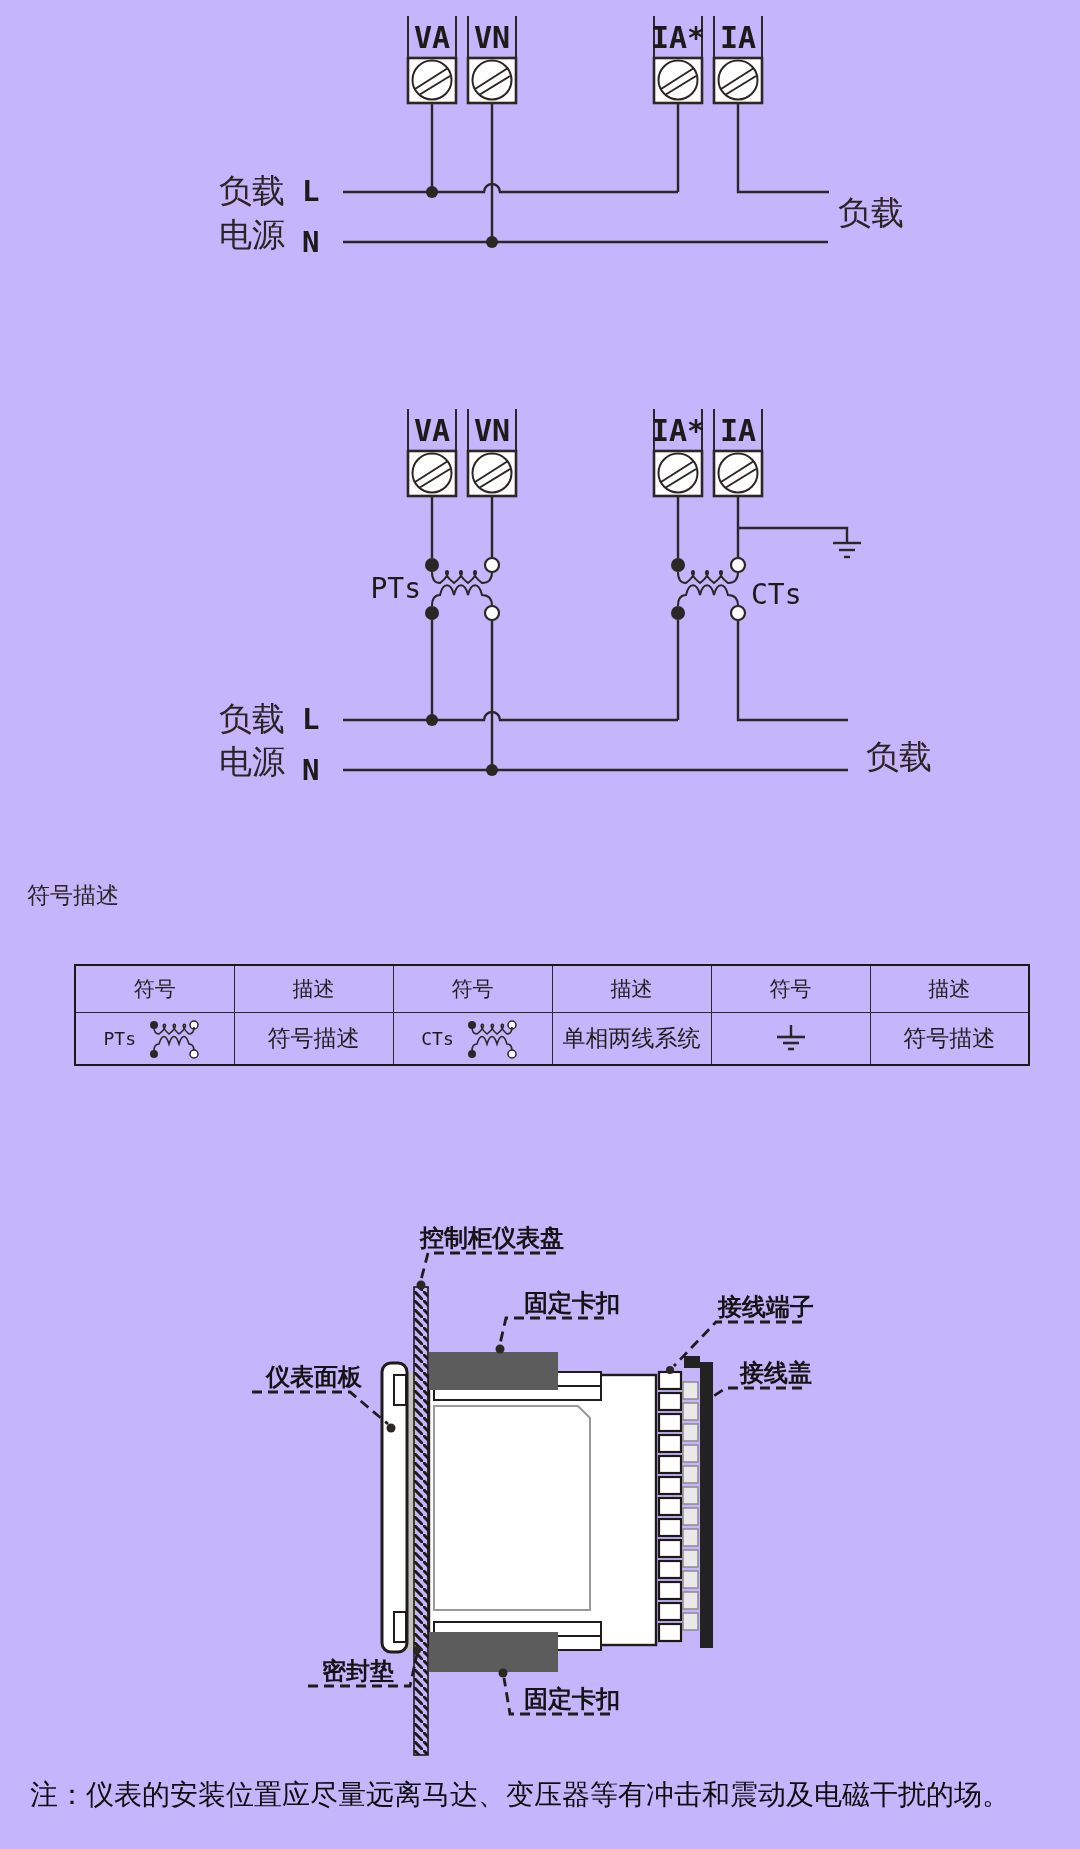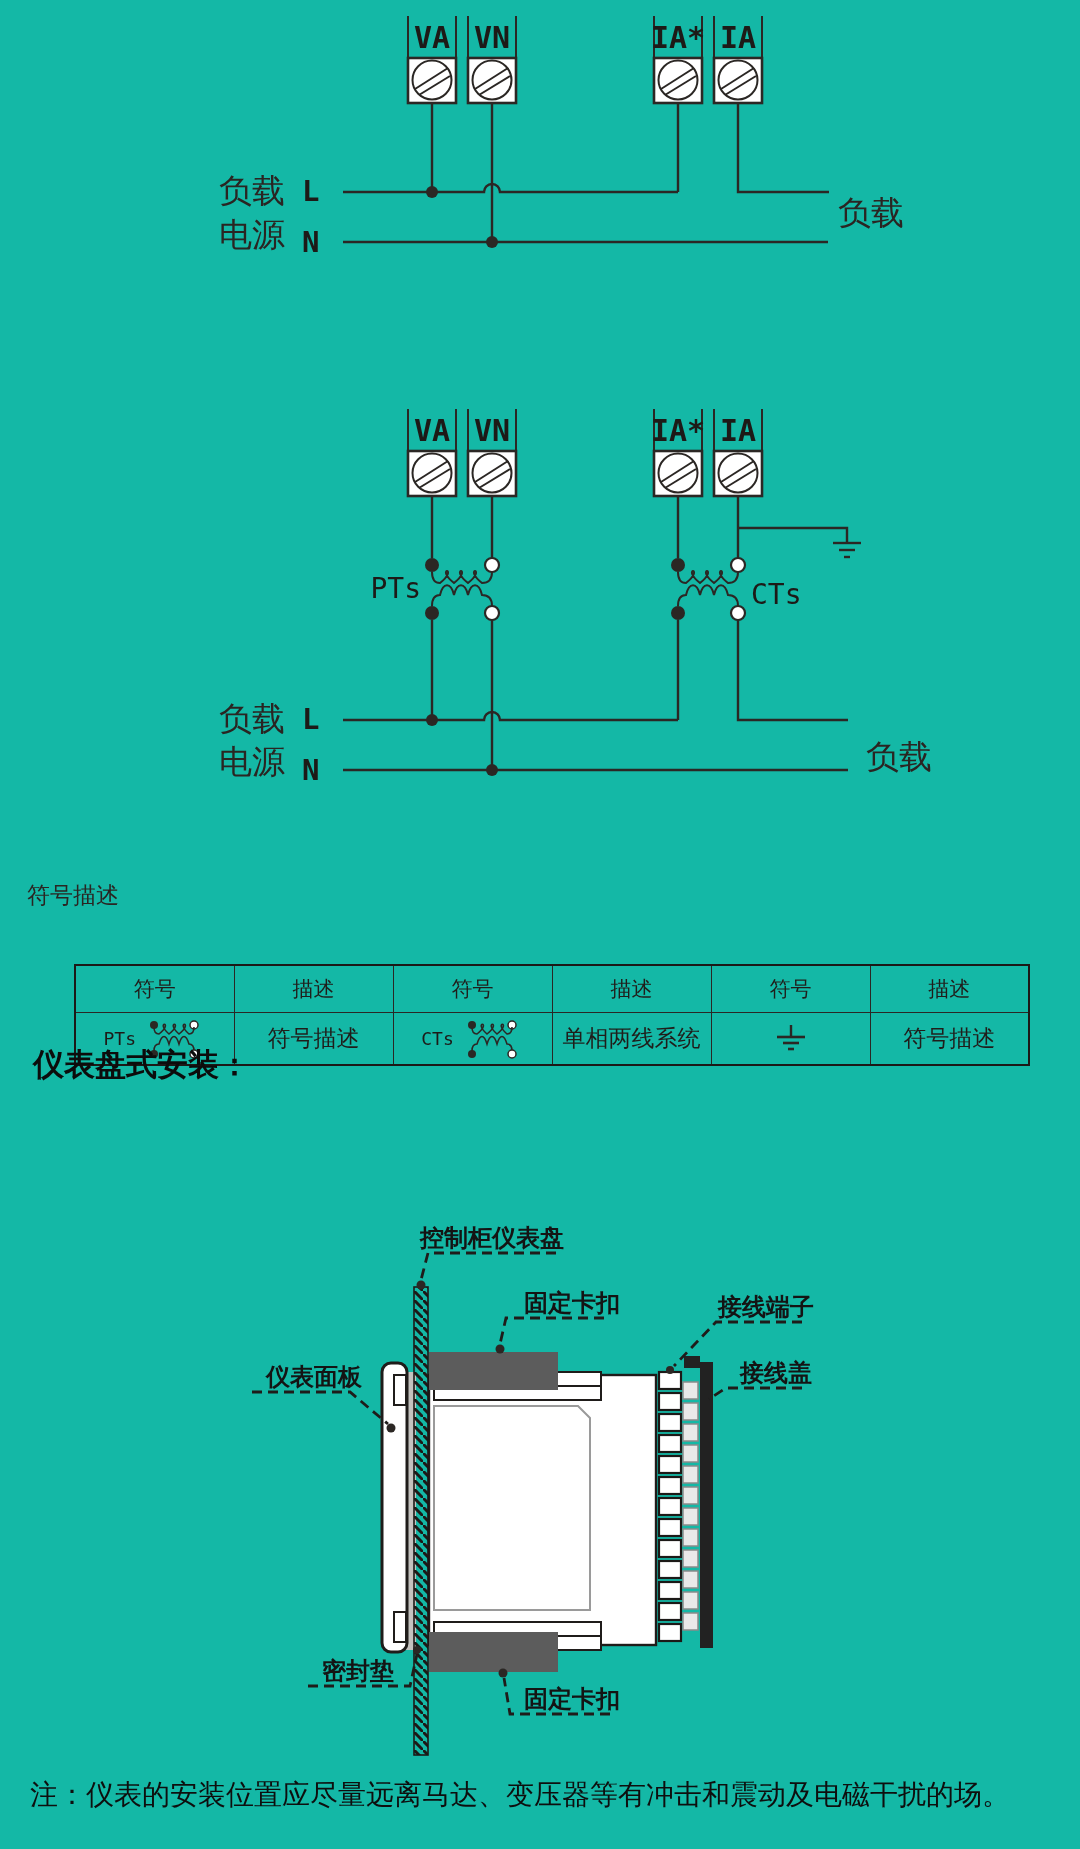--- a/index.html
+++ b/index.html
@@ -1,16 +1,16 @@
 <!DOCTYPE html>
 <html><head>
 <meta charset="utf-8">
 <style>
   html,body{margin:0;padding:0;background:#ffffff;}
-  #page{position:relative;width:1080px;height:1849px;background:#14b8a6;overflow:hidden;
+  #page{position:relative;width:1080px;height:1849px;background:#c4b5fd;overflow:hidden;
         font-family:"Liberation Sans","DejaVu Sans",sans-serif;color:#1e1b18;}
   .abs{position:absolute;}
   svg{display:block;}
   
   .term-label{font-family:"DejaVu Sans Mono","Liberation Mono",monospace;font-weight:700;font-size:30px;fill:#1d1a17;}
   .ln-label{font-family:"DejaVu Sans Mono","Liberation Mono",monospace;font-weight:700;font-size:29px;fill:#1d1a17;}
   .cjk-serif{font-family:"Liberation Serif","DejaVu Serif",serif;font-size:33px;fill:#2a2522;}
   .coil-label{font-family:"DejaVu Sans Mono","Liberation Mono",monospace;font-weight:500;font-size:28px;fill:#1d1a17;}
   .fig-label{font-family:"Liberation Sans","DejaVu Sans",sans-serif;font-weight:600;font-size:24px;fill:#141414;}
   .wire{stroke:#2b2724;stroke-width:2.4;fill:none;}
@@ -249,21 +249,20 @@
             <line x1="12" y1="21" x2="28" y2="21" stroke="#2b2724" stroke-width="2.6"></line>
             <line x1="17" y1="27" x2="23" y2="27" stroke="#2b2724" stroke-width="2.6"></line>
           </svg>
         </div>
       </td>
       <td>符号描述</td>
     </tr>
   </tbody>
     </table>
 
-  <div class="abs" id="install-heading">仪表盘式安装：</div>
 
   <svg class="abs" style="left:0;top:1210px" width="1080" height="570" viewBox="0 0 1080 570">
     <defs>
       <pattern id="hatch" width="9" height="9" patternUnits="userSpaceOnUse">
         <path d="M-2,-2 L11,11" stroke="#1c1917" stroke-width="3"></path>
       </pattern>
     </defs>
 
     <rect x="404" y="162" width="12" height="278" fill="#c4c2bf"></rect>
 

